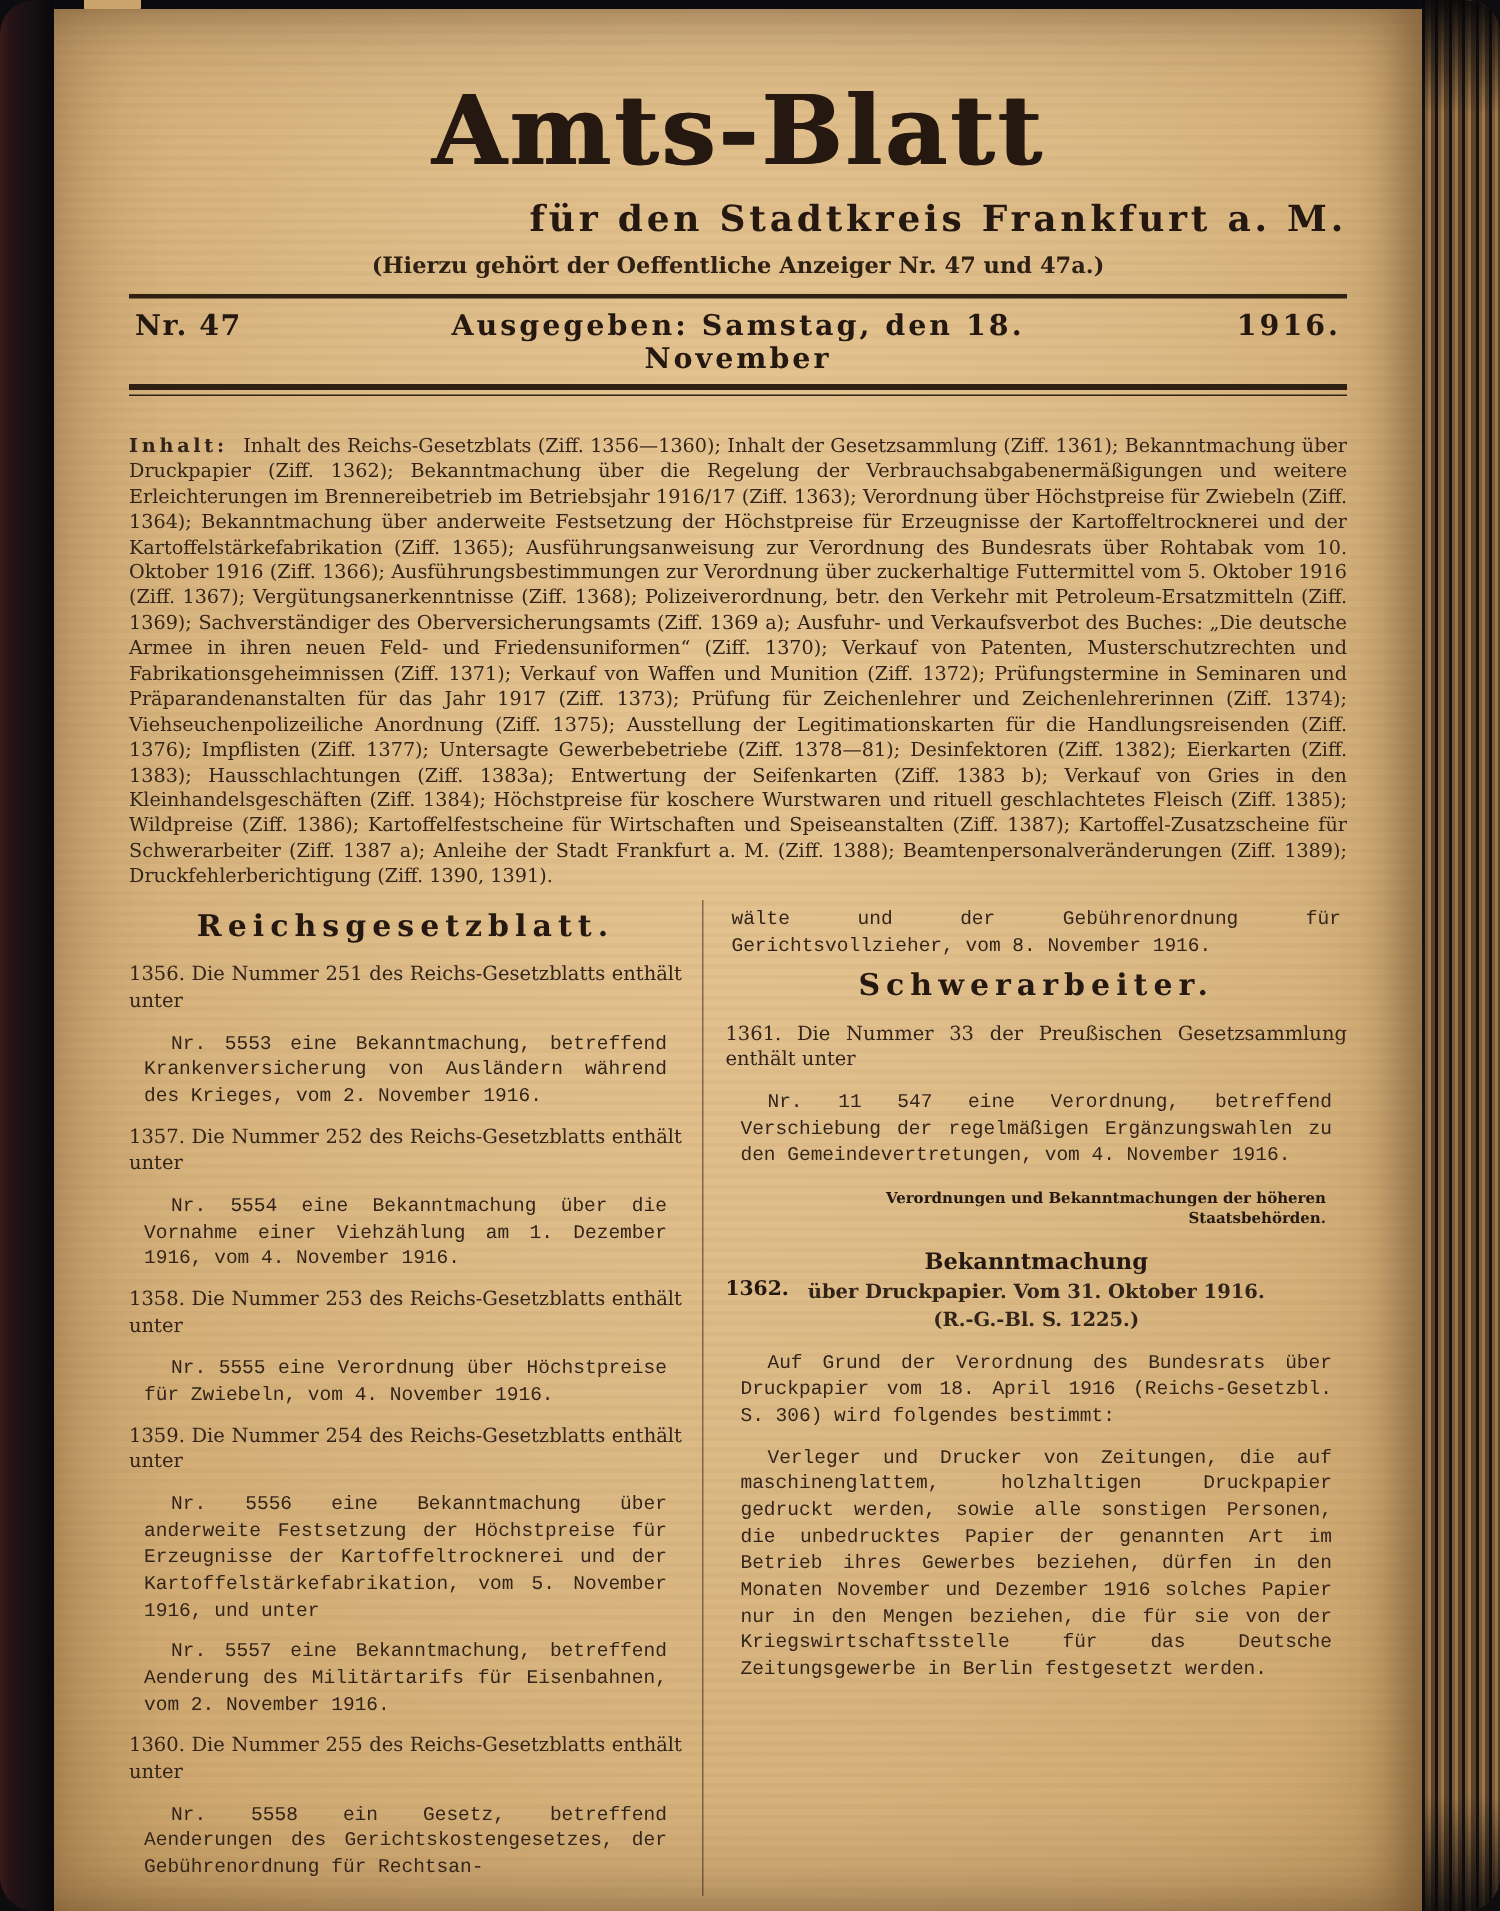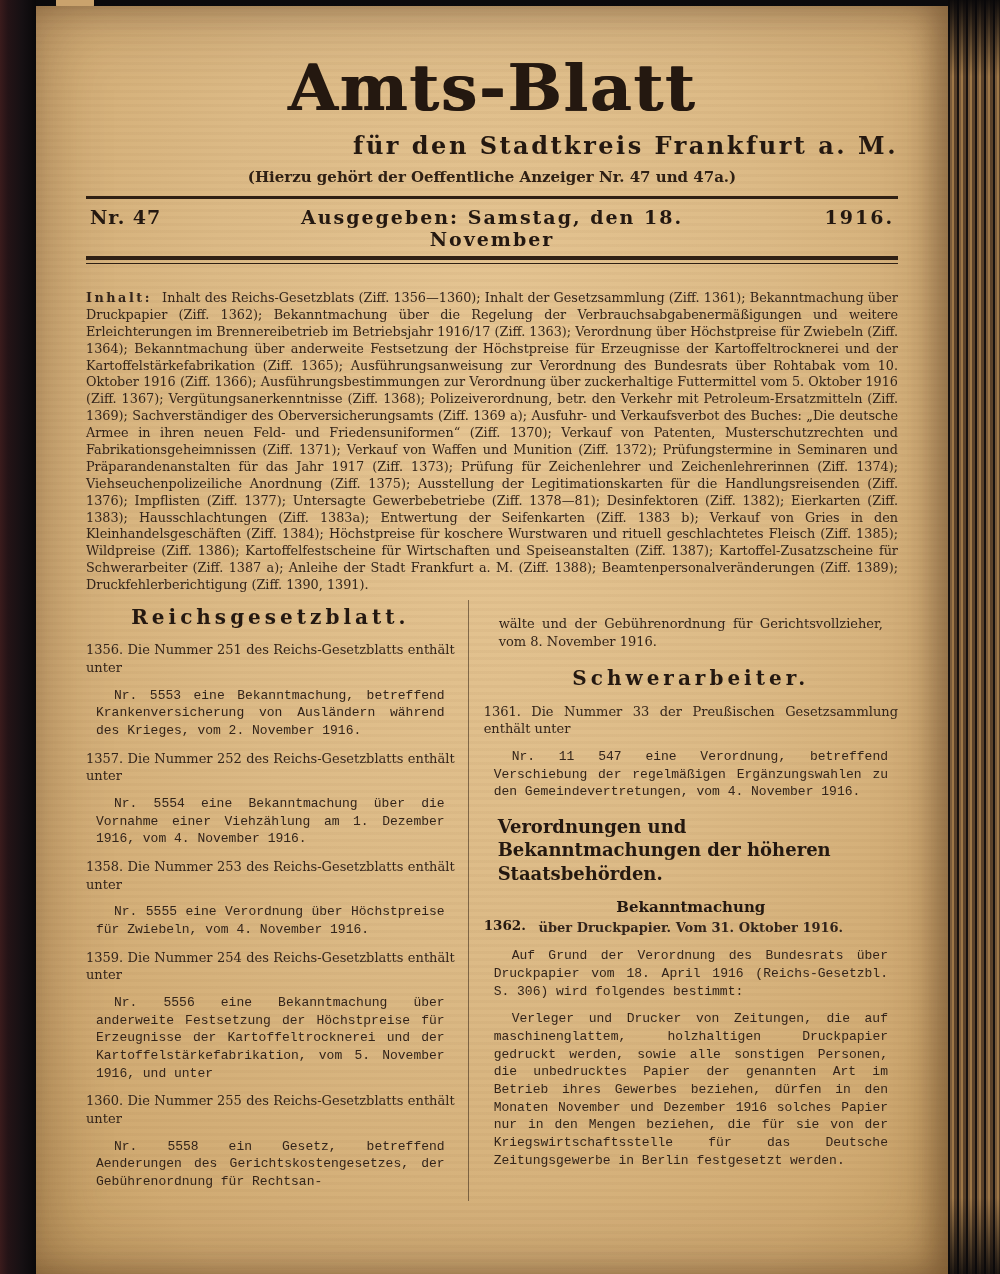--- a/index.html
+++ b/index.html
@@ -1,19 +1,20 @@
 <!DOCTYPE html>
 <html lang="de"><head>
 <meta charset="utf-8">
 <style>
   html,body{margin:0;padding:0;background:#0d0c0e;}
   .scene{
     position:relative;width:1000px;height:1274px;overflow:hidden;
     background:linear-gradient(180deg,#0b0a0c 0%,#121013 40%,#0e0d0f 100%);
     font-family:"DejaVu Serif","Liberation Serif",serif;
+    border-radius:23px;
   }
   
   .spine{
     position:absolute;left:0;top:0;width:36px;height:100%;
     background:linear-gradient(90deg,#3a1b1c 0%,#241316 22%,#161013 60%,#09080a 100%);
   }
   
   .page-stack{
     position:absolute;right:0;top:0;width:52px;height:100%;
     background:
@@ -65,22 +66,22 @@
     box-shadow:2px 2px 0 rgba(47,32,20,.35);
   }
   
   .columns{display:flex;align-items:stretch;margin-top:6px;font-size:13px;line-height:1.36;color:#33241a;}
   .col{text-align:justify;}
   .col-left{flex:0 0 47%;padding-right:13px;box-sizing:border-box;}
   .col-right{flex:0 0 53%;padding-left:15px;box-sizing:border-box;border-left:1px solid rgba(50,32,18,.55);}
   .col-heading{margin:4px 0 10px;text-align:center;font-size:20px;font-weight:bold;letter-spacing:4px;color:#241810;}
   .entry{margin:8px 0 0;}
   .para{margin:10px;text-indent:18px;font-family:Liberation Mono, monospace;}
-  .para-cont{margin:15px;}
-  .subheading{margin:14px 14px 8px;text-align:left;font-weight:bold;font-size:18px;line-height:1.3;color:#241810;}
+  .para-cont{margin:4px;font-family:Liberation Mono, monospace;}
+  .subheading{margin:14px 14px 8px;text-align:right;font-weight:bold;font-size:10px;line-height:1.3;color:#241810;}
   .num-title{position:relative;margin:12px 0 2px;text-align:center;font-weight:bold;font-size:15px;color:#241810;}
   .num-title .num{position:absolute;left:0;top:19px;font-size:13.5px;}
   .centerline{margin:1px 0;text-align:center;font-weight:bold;}
 </style>
 </head>
 <body>
 
 <div class="scene">
   <div class="spine"></div>
   <div class="page-stack"></div>
@@ -112,35 +113,37 @@
         <section class="col col-left">
           <h3 class="col-heading">Reichsgesetzblatt.</h3>
           <p class="entry">1356. Die Nummer 251 des Reichs-Gesetzblatts enthält unter</p>
           <p class="para">Nr. 5553 eine Bekanntmachung, betreffend Krankenversicherung von Ausländern während des Krieges, vom 2. November 1916.</p>
           <p class="entry">1357. Die Nummer 252 des Reichs-Gesetzblatts enthält unter</p>
           <p class="para">Nr. 5554 eine Bekanntmachung über die Vornahme einer Viehzählung am 1. Dezember 1916, vom 4. November 1916.</p>
           <p class="entry">1358. Die Nummer 253 des Reichs-Gesetzblatts enthält unter</p>
           <p class="para">Nr. 5555 eine Verordnung über Höchstpreise für Zwiebeln, vom 4. November 1916.</p>
           <p class="entry">1359. Die Nummer 254 des Reichs-Gesetzblatts enthält unter</p>
           <p class="para">Nr. 5556 eine Bekanntmachung über anderweite Festsetzung der Höchstpreise für Erzeugnisse der Kartoffeltrocknerei und der Kartoffelstärkefabrikation, vom 5. November 1916, und unter</p>
+          <p class="para">Nr. 5557 eine Bekanntmachung, betreffend Aenderung des Militärtarifs für Eisenbahnen, vom 2. November 1916.</p>
           <p class="entry">1360. Die Nummer 255 des Reichs-Gesetzblatts enthält unter</p>
           <p class="para">Nr. 5558 ein Gesetz, betreffend Aenderungen des Gerichtskostengesetzes, der Gebührenordnung für Rechtsan-</p>
         </section>
 
         <section class="col col-right">
           <p class="para-cont">wälte und der Gebührenordnung für Gerichtsvollzieher, vom 8. November 1916.</p>
           <h3 class="col-heading">Schwerarbeiter.</h3>
           <p class="entry">1361. Die Nummer 33 der Preußischen Gesetzsammlung enthält unter</p>
           <p class="para">Nr. 11 547 eine Verordnung, betreffend Verschiebung der regelmäßigen Ergänzungswahlen zu den Gemeindevertretungen, vom 4. November 1916.</p>
           <h4 class="subheading">Verordnungen und Bekanntmachungen der höheren Staatsbehörden.</h4>
           <div class="num-title">
             <span class="num">1362.</span>
             <span>Bekanntmachung</span>
           </div>
           <p class="centerline">über Druckpapier. Vom 31. Oktober 1916.</p>
+          <p class="centerline">(R.-G.-Bl. S. 1225.)</p>
           <p class="para">Auf Grund der Verordnung des Bundesrats über Druckpapier vom 18. April 1916 (Reichs-Gesetzbl. S. 306) wird folgendes bestimmt:</p>
           <p class="para">Verleger und Drucker von Zeitungen, die auf maschinenglattem, holzhaltigen Druckpapier gedruckt werden, sowie alle sonstigen Personen, die unbedrucktes Papier der genannten Art im Betrieb ihres Gewerbes beziehen, dürfen in den Monaten November und Dezember 1916 solches Papier nur in den Mengen beziehen, die für sie von der Kriegswirtschaftsstelle für das Deutsche Zeitungsgewerbe in Berlin festgesetzt werden.</p>
         </section>
 
       </div>
 
     </div>
   </div>
 </div>
 

